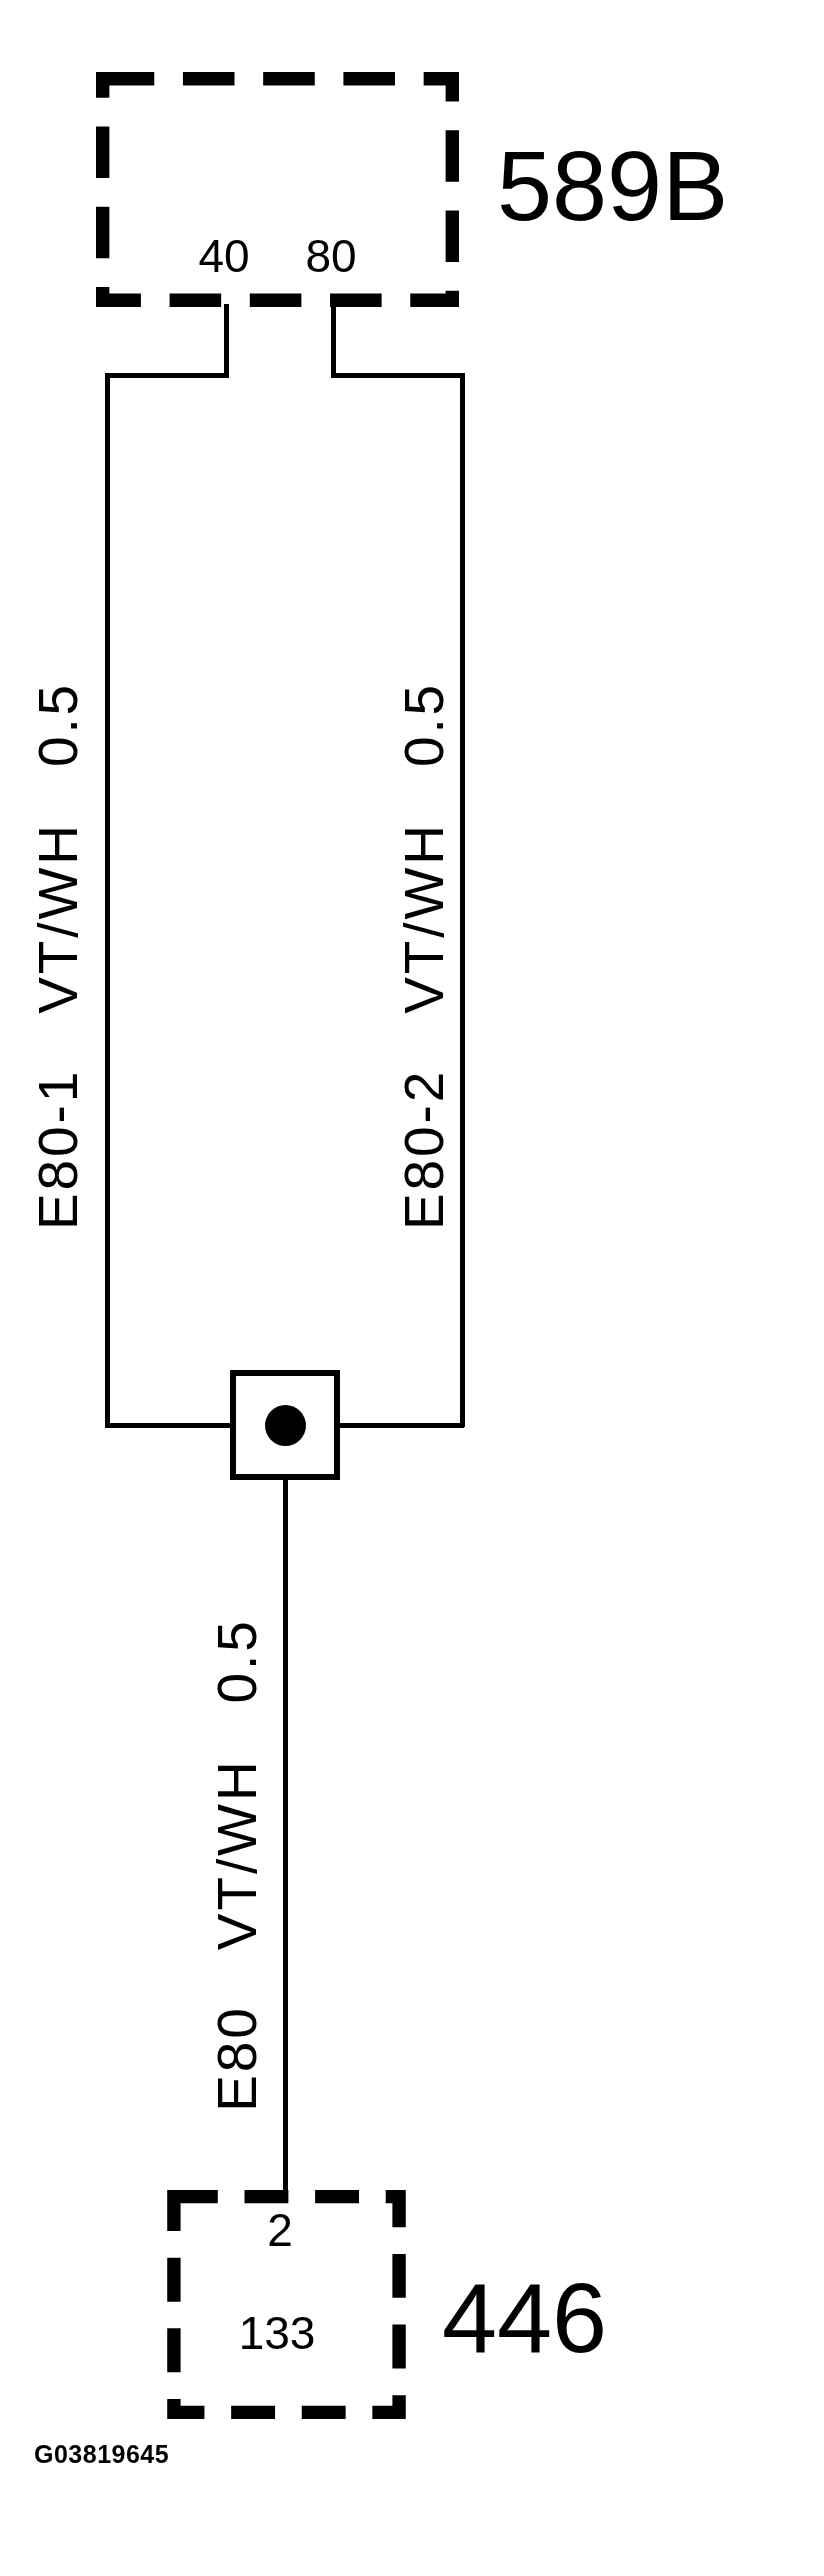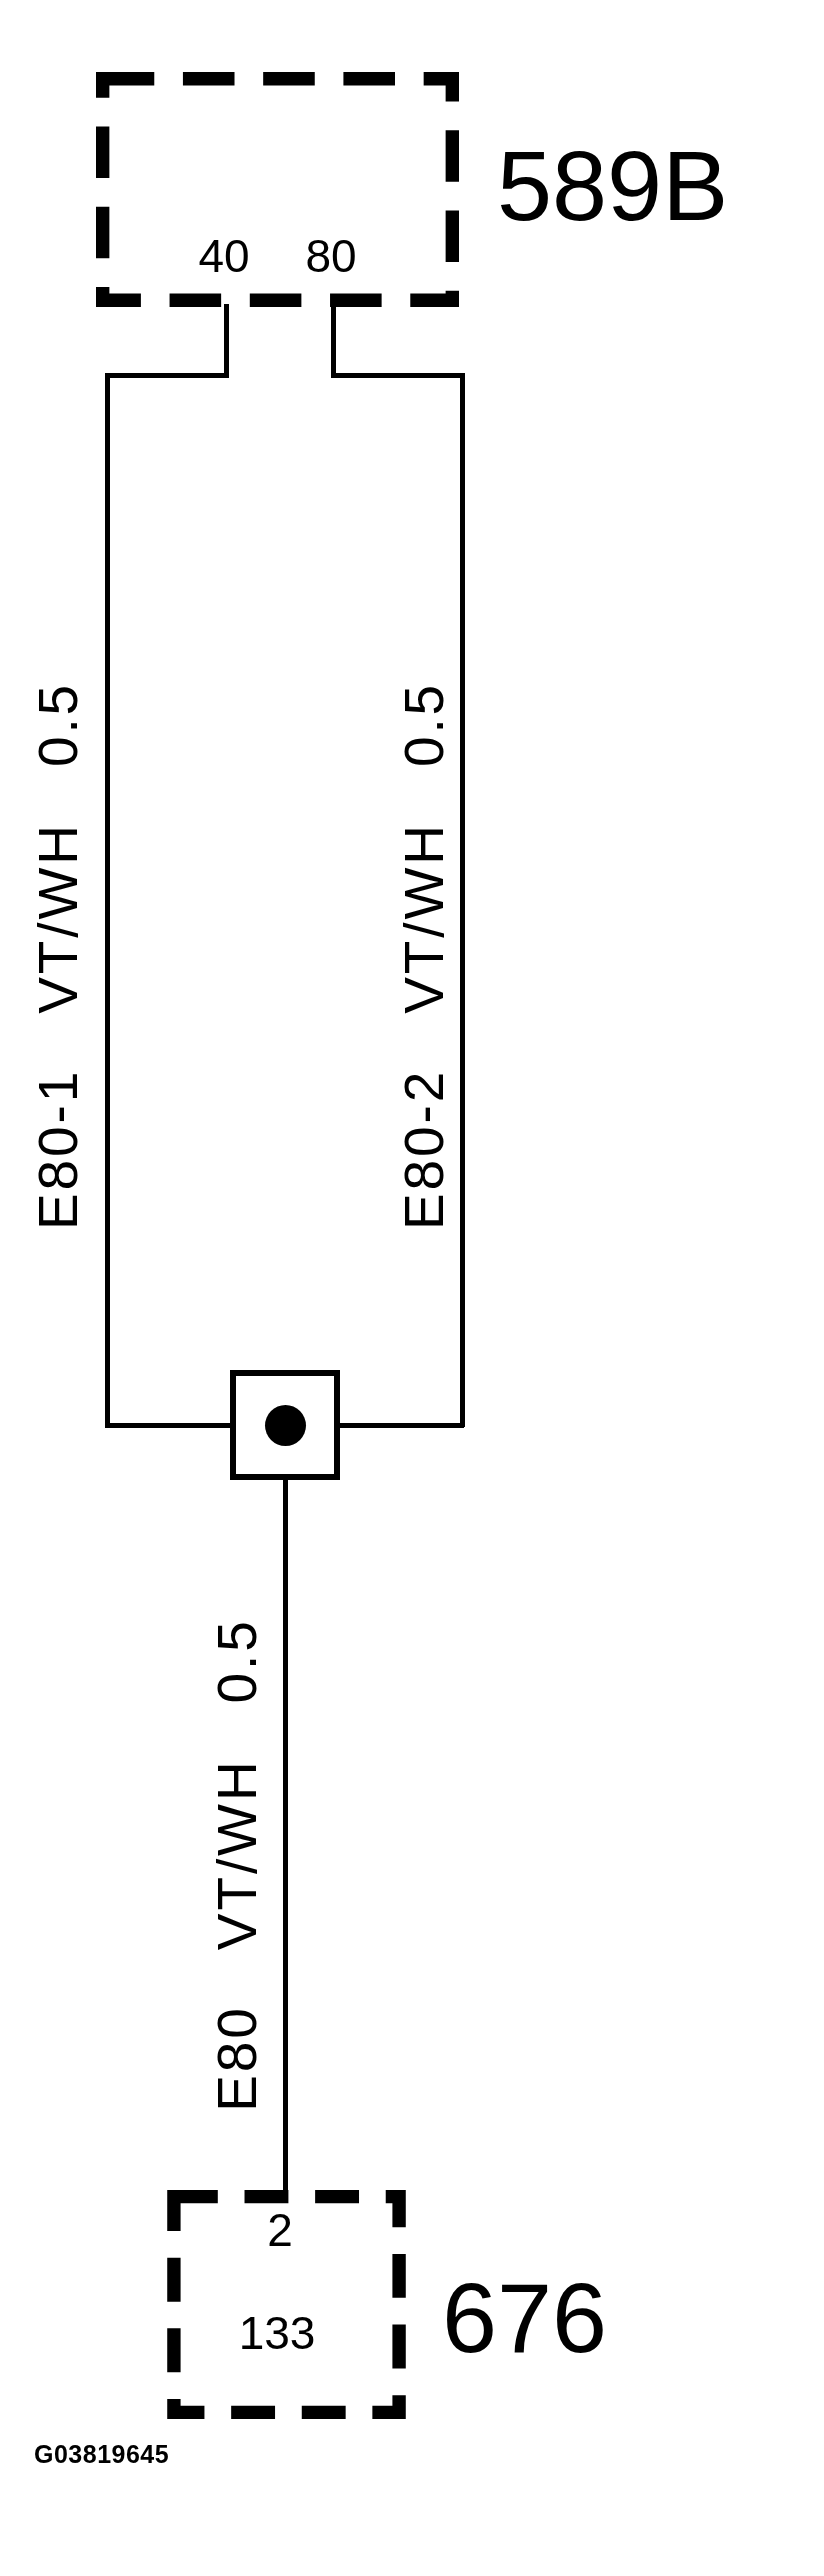--- a/index.html
+++ b/index.html
@@ -105,18 +105,18 @@
     <span>E80</span>
     <span>VT/WH</span>
     <span>0.5</span>
   </div>
 
   <svg class="dashed-box" style="left:167px; top:2190px;" width="239" height="229" viewBox="0 0 250 240">
     <rect x="7" y="7" width="236" height="226" fill="none" stroke="#000000" stroke-width="14" stroke-dasharray="46 28"></rect>
   </svg>
   <div class="pin-label" style="left:280px; top:2207px;">2</div>
   <div class="pin-label" style="left:277px; top:2310px;">133</div>
-  <div class="big-label" style="left:442px; top:2268px;">676</div>
+  <div class="big-label" style="left:442px; top:2268px;">446</div>
 
   <div class="doc-id">G03819645</div>
 
 </div>
 
 
 </body></html>

